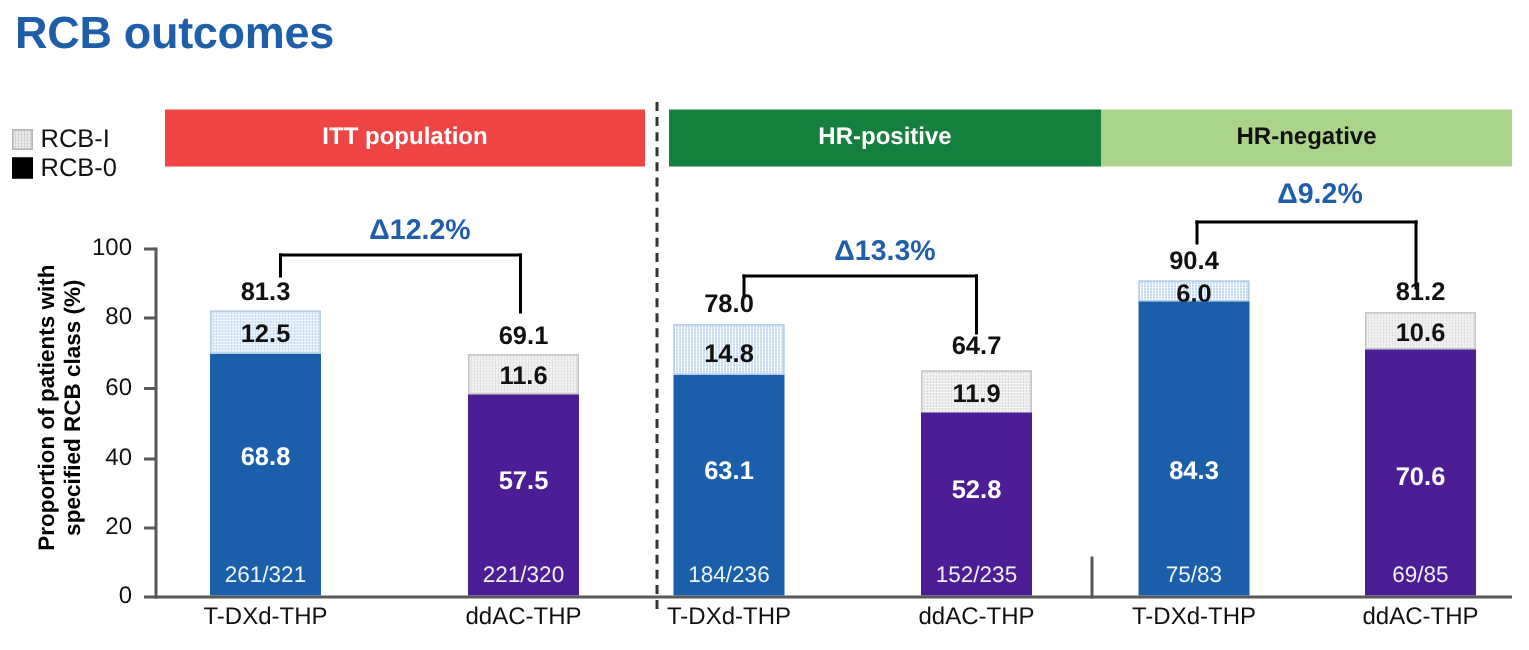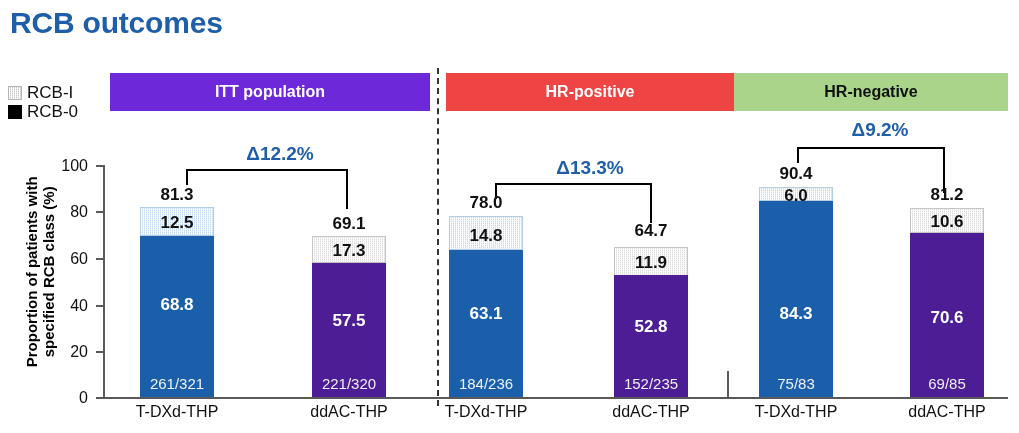--- a/index.html
+++ b/index.html
@@ -130,24 +130,24 @@
   <div class="legend-row">
     <span class="legend-swatch sw-rcb1"></span>
     <span class="legend-label">RCB-I</span>
   </div>
   <div class="legend-row">
     <span class="legend-swatch sw-rcb0"></span>
     <span class="legend-label">RCB-0</span>
   </div>
 </div>
 
-<div class="banner" id="banner-0" style="left:110px;width:320px;background:#6d28d9;color:#ffffff;text-align:center;">
+<div class="banner" id="banner-0" style="left:110px;width:320px;background:#ef4444;color:#ffffff;text-align:center;">
   <span>ITT population</span>
 </div>
-<div class="banner" id="banner-1" style="left:446px;width:288px;background:#ef4444;color:#ffffff;">
+<div class="banner" id="banner-1" style="left:446px;width:288px;background:#15803d;color:#ffffff;">
   <span>HR-positive</span>
 </div>
 <div class="banner" id="banner-2" style="left:734px;width:274px;background:#A9D48A;color:#111111;">
   <span>HR-negative</span>
 </div>
 
 <div id="plot">
 
   <div id="y-axis-title">Proportion of patients with specified RCB class (%)</div>
   <div id="axis-line-y"></div>
@@ -185,21 +185,21 @@
     <div class="seg seg-blue" style="top:29px;height:161px;">
       <div class="seg-val val-white" style="top:60px;">68.8</div>
       <div class="frac">261/321</div>
     </div>
   </div>
   <div class="xtick-label" style="left:122px;width:110px;">T-DXd-THP</div>
 
   <div class="bar-total" style="left:312px;top:215px;width:74px;">69.1</div>
   <div class="bar" id="bar-itt-ddac" style="left:312px;top:236px;width:74px;height:161px;">
     <div class="seg seg-gray-hatch" style="top:0;height:27px;">
-      <div class="seg-val val-dark" style="top:5px;">17.3</div>
+      <div class="seg-val val-dark" style="top:5px;">11.6</div>
     </div>
     <div class="seg seg-gray" style="top:27px;height:134px;">
       <div class="seg-val val-white" style="top:49px;">57.5</div>
       <div class="frac frac-gray">221/320</div>
     </div>
   </div>
   <div class="xtick-label" style="left:294px;width:110px;">ddAC-THP</div>
 
   <div class="delta-label" style="left:500px;top:158px;width:180px;">Δ13.3%</div>
   <div class="bracket" style="left:495px;top:183px;width:157px;height:40px;">

